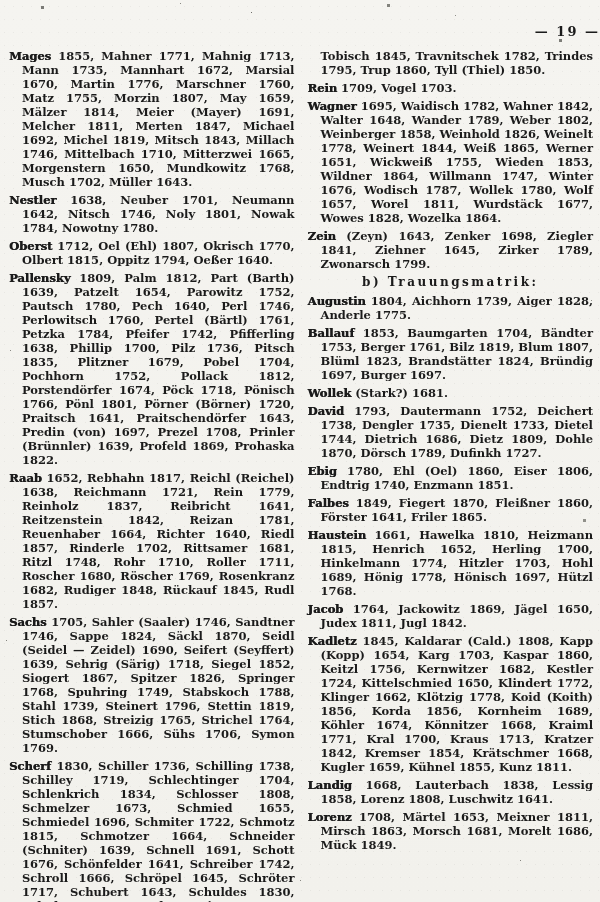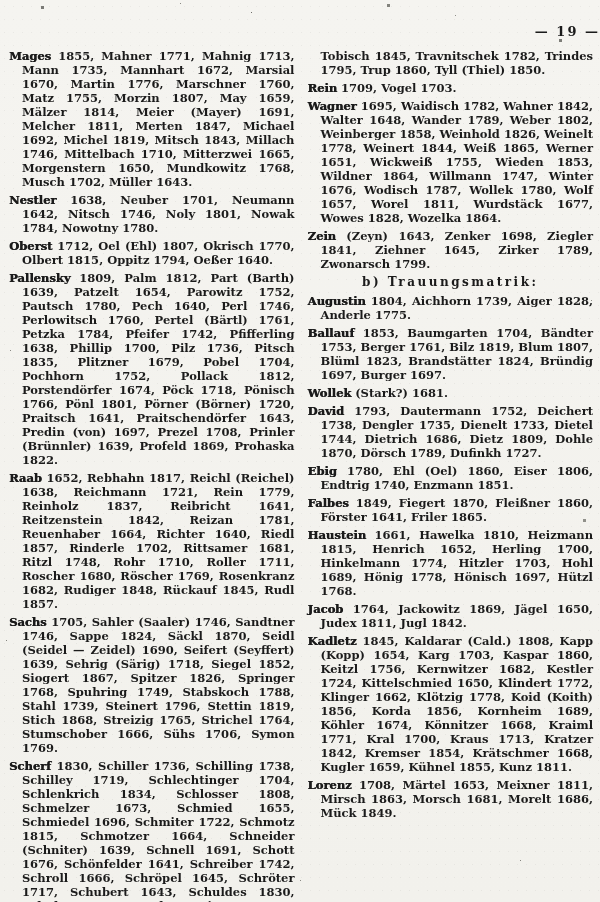--- a/index.html
+++ b/index.html
@@ -91,16 +91,17 @@
         <p class="heading">b) Trauungsmatrik:</p>
         <p class="entry"><span class="lead">Augustin</span> 1804, Aichhorn 1739, Aiger 1828, Anderle 1775.</p>
         <p class="entry"><span class="lead">Ballauf</span> 1853, Baumgarten 1704, Bändter 1753, Berger 1761, Bilz 1819, Blum 1807, Blüml 1823, Brandstätter 1824, Bründig 1697, Burger 1697.</p>
         <p class="entry"><span class="lead">Wollek</span> (Stark?) 1681.</p>
         <p class="entry"><span class="lead">David</span> 1793, Dautermann 1752, Deichert 1738, Dengler 1735, Dienelt 1733, Dietel 1744, Dietrich 1686, Dietz 1809, Dohle 1870, Dörsch 1789, Dufinkh 1727.</p>
         <p class="entry"><span class="lead">Ebig</span> 1780, Ehl (Oel) 1860, Eiser 1806, Endtrig 1740, Enzmann 1851.</p>
         <p class="entry"><span class="lead">Falbes</span> 1849, Fiegert 1870, Fleißner 1860, Förster 1641, Friler 1865.</p>
         <p class="entry"><span class="lead">Haustein</span> 1661, Hawelka 1810, Heizmann 1815, Henrich 1652, Herling 1700, Hinkelmann 1774, Hitzler 1703, Hohl 1689, Hönig 1778, Hönisch 1697, Hützl 1768.</p>
         <p class="entry"><span class="lead">Jacob</span> 1764, Jackowitz 1869, Jägel 1650, Judex 1811, Jugl 1842.</p>
         <p class="entry"><span class="lead">Kadletz</span> 1845, Kaldarar (Cald.) 1808, Kapp (Kopp) 1654, Karg 1703, Kaspar 1860, Keitzl 1756, Kernwitzer 1682, Kestler 1724, Kittelschmied 1650, Klindert 1772, Klinger 1662, Klötzig 1778, Koid (Koith) 1856, Korda 1856, Kornheim 1689, Köhler 1674, Könnitzer 1668, Kraiml 1771, Kral 1700, Kraus 1713, Kratzer 1842, Kremser 1854, Krätschmer 1668, Kugler 1659, Kühnel 1855, Kunz 1811.</p>
+        <p class="entry"><span class="lead">Landig</span> 1668, Lauterbach 1838, Lessig 1858, Lorenz 1808, Luschwitz 1641.</p>
         <p class="entry"><span class="lead">Lorenz</span> 1708, Märtel 1653, Meixner 1811, Mirsch 1863, Morsch 1681, Morelt 1686, Mück 1849.</p>
       </div>
   </div>
 </div>
 
 </body></html>

